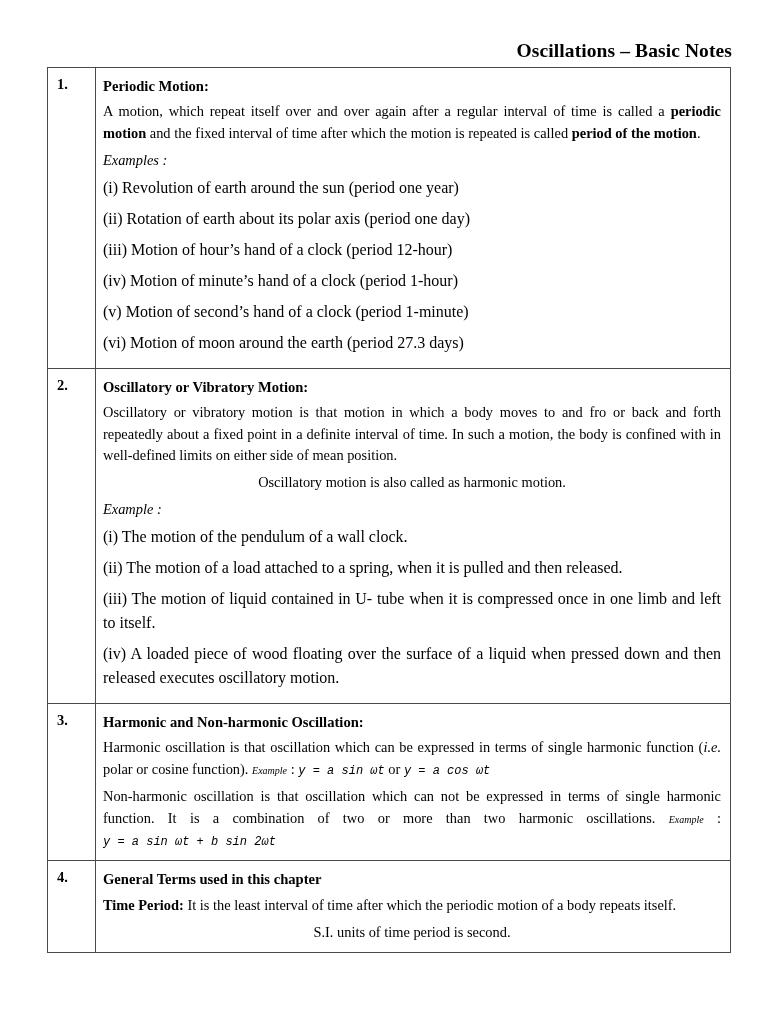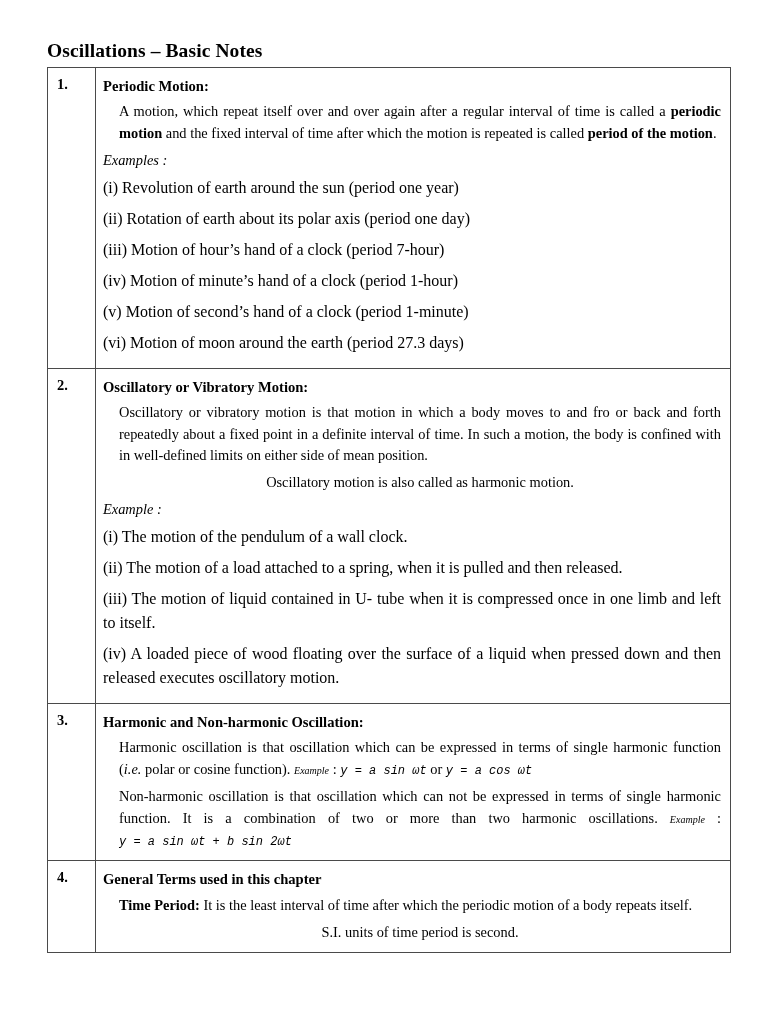--- a/index.html
+++ b/index.html
@@ -18,21 +18,21 @@
     position: relative;
     width: 768px;
     height: 1024px;
     background: #ffffff;
   }
   .doc-title {
     position: absolute;
     left: 47px;
     top: 40px;
     width: 685px;
-    text-align: left;
+    text-align: right;
     font-size: 19.5px;
     font-weight: bold;
     letter-spacing: 0.1px;
   }
   .notes-table {
     position: absolute;
     left: 47px;
     top: 67px;
     width: 684px;
     border-collapse: collapse;
@@ -55,21 +55,21 @@
   }
   .sec-heading {
     font-size: 14.6px;
     font-weight: bold;
     line-height: 1.45;
     margin: 2px 0 4px 0;
   }
   .para {
     font-size: 14.4px;
     line-height: 1.52;
-    margin: 0 0 5px 16px;
+    margin: 0 0 5px 0;
     text-align: justify;
     text-justify: inter-word;
   }
   .para.last { margin-bottom: 1px; }
   .para.nojust { text-align: center; }
   .lbl-italic { font-style: italic; }
   .b { font-weight: bold; }
   .example-label {
     font-size: 14.4px;
     font-style: italic;
@@ -109,21 +109,21 @@
     <tbody>
 
       <tr>
         <td class="num-cell">1.</td>
         <td class="body-cell">
           <div class="sec-heading">Periodic Motion:</div>
           <p class="para"><span>A motion, which repeat itself over and over again after a regular interval of time is called a </span><span class="b">periodic motion</span><span> and the fixed interval of time after which the motion is repeated is called </span><span class="b">period of the motion</span><span>.</span></p>
           <div class="example-label">Examples :</div>
           <div class="list-item">(i) Revolution of earth around the sun (period one year)</div>
           <div class="list-item">(ii) Rotation of earth about its polar axis (period one day)</div>
-          <div class="list-item">(iii) Motion of hour’s hand of a clock (period 7-hour)</div>
+          <div class="list-item">(iii) Motion of hour’s hand of a clock (period 12-hour)</div>
           <div class="list-item">(iv) Motion of minute’s hand of a clock (period 1-hour)</div>
           <div class="list-item">(v) Motion of second’s hand of a clock (period 1-minute)</div>
           <div class="list-item tight">(vi) Motion of moon around the earth (period 27.3 days)</div>
         </td>
       </tr>
 
       <tr>
         <td class="num-cell">2.</td>
         <td class="body-cell">
           <div class="sec-heading">Oscillatory or Vibratory Motion:</div>

